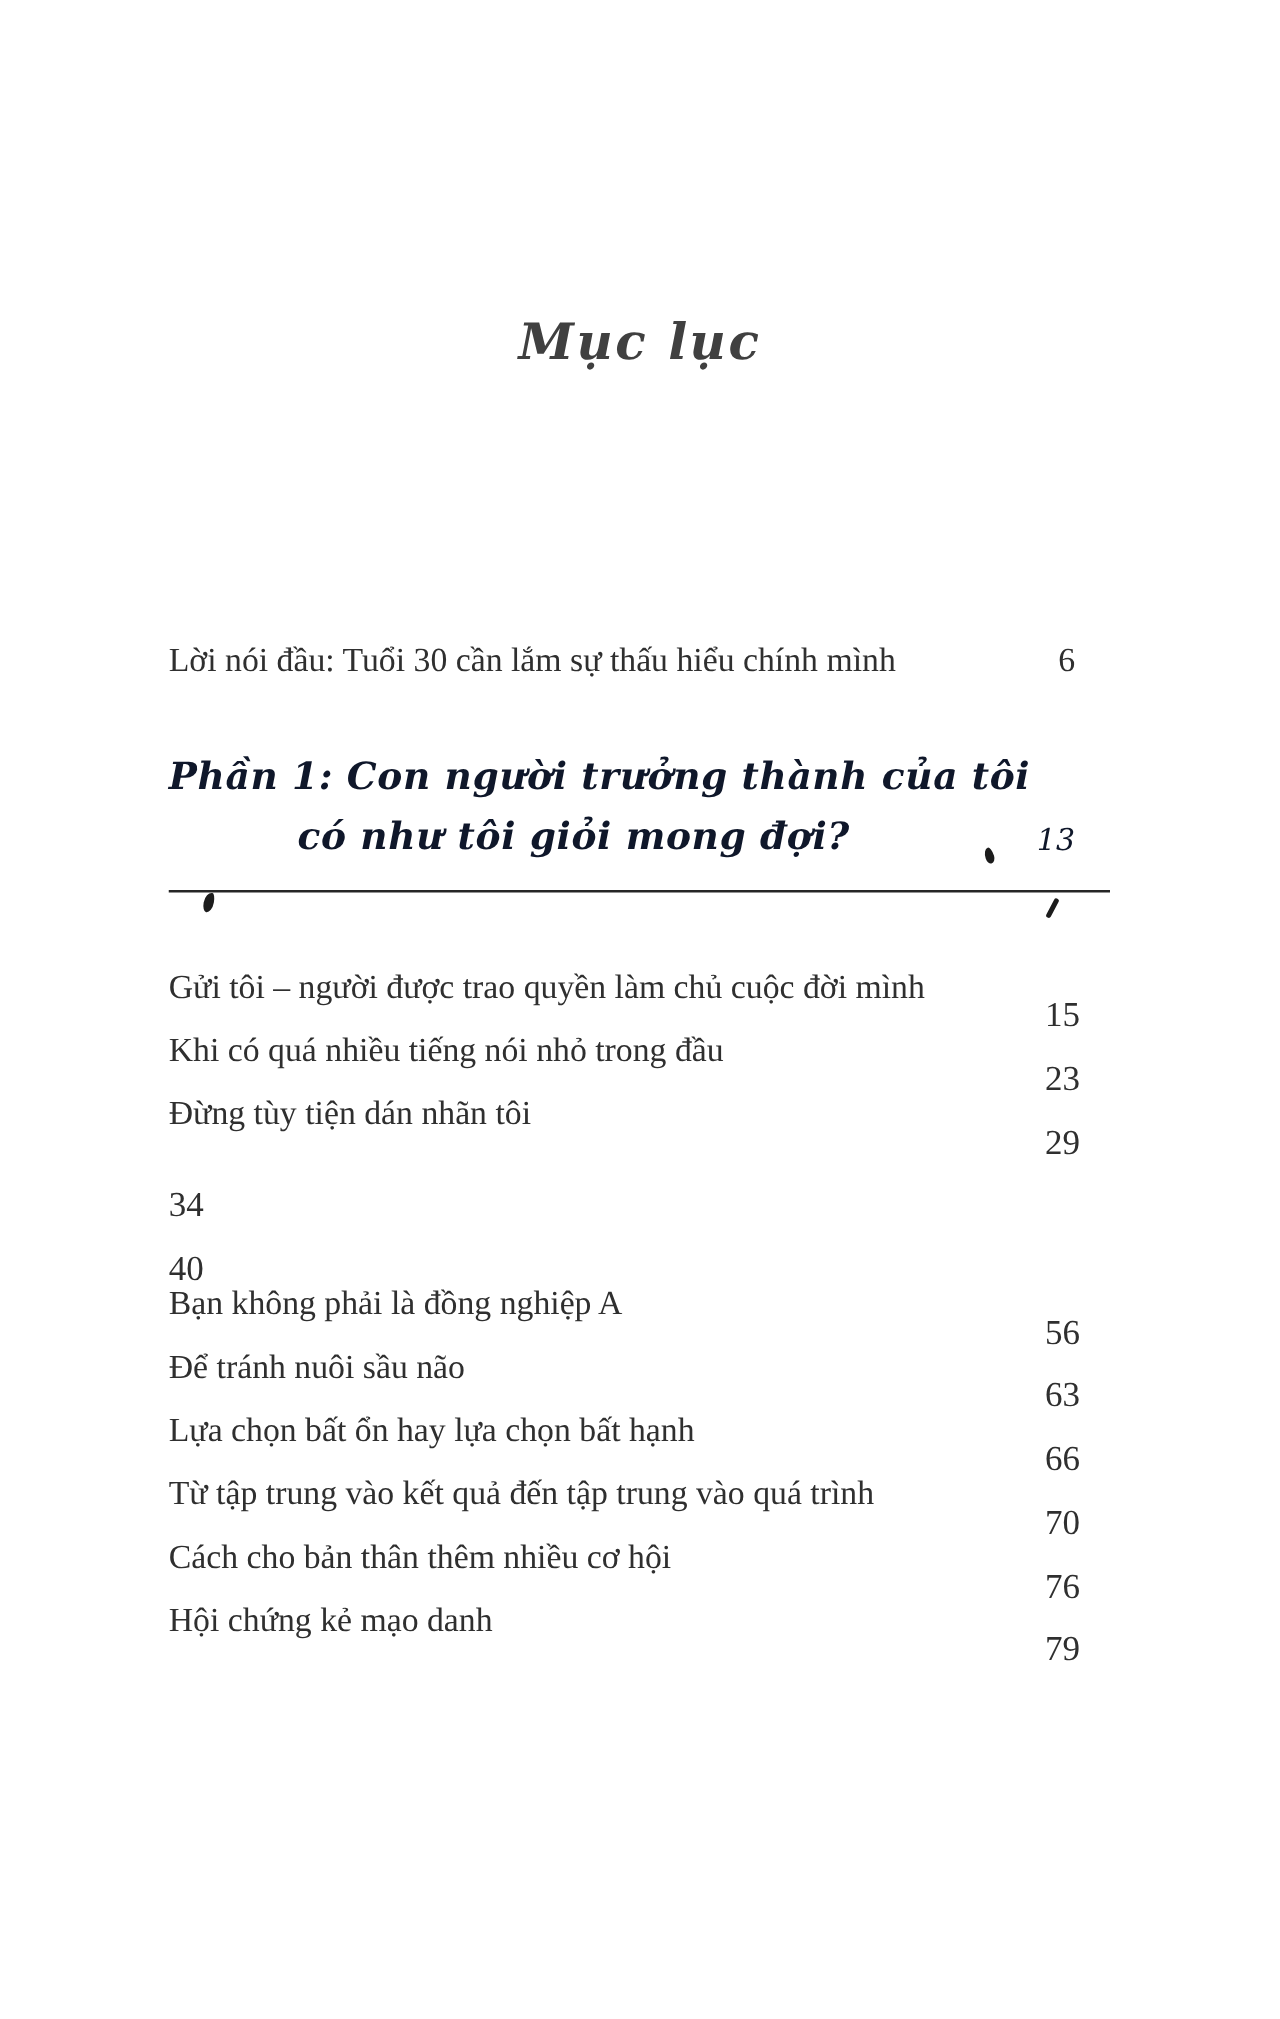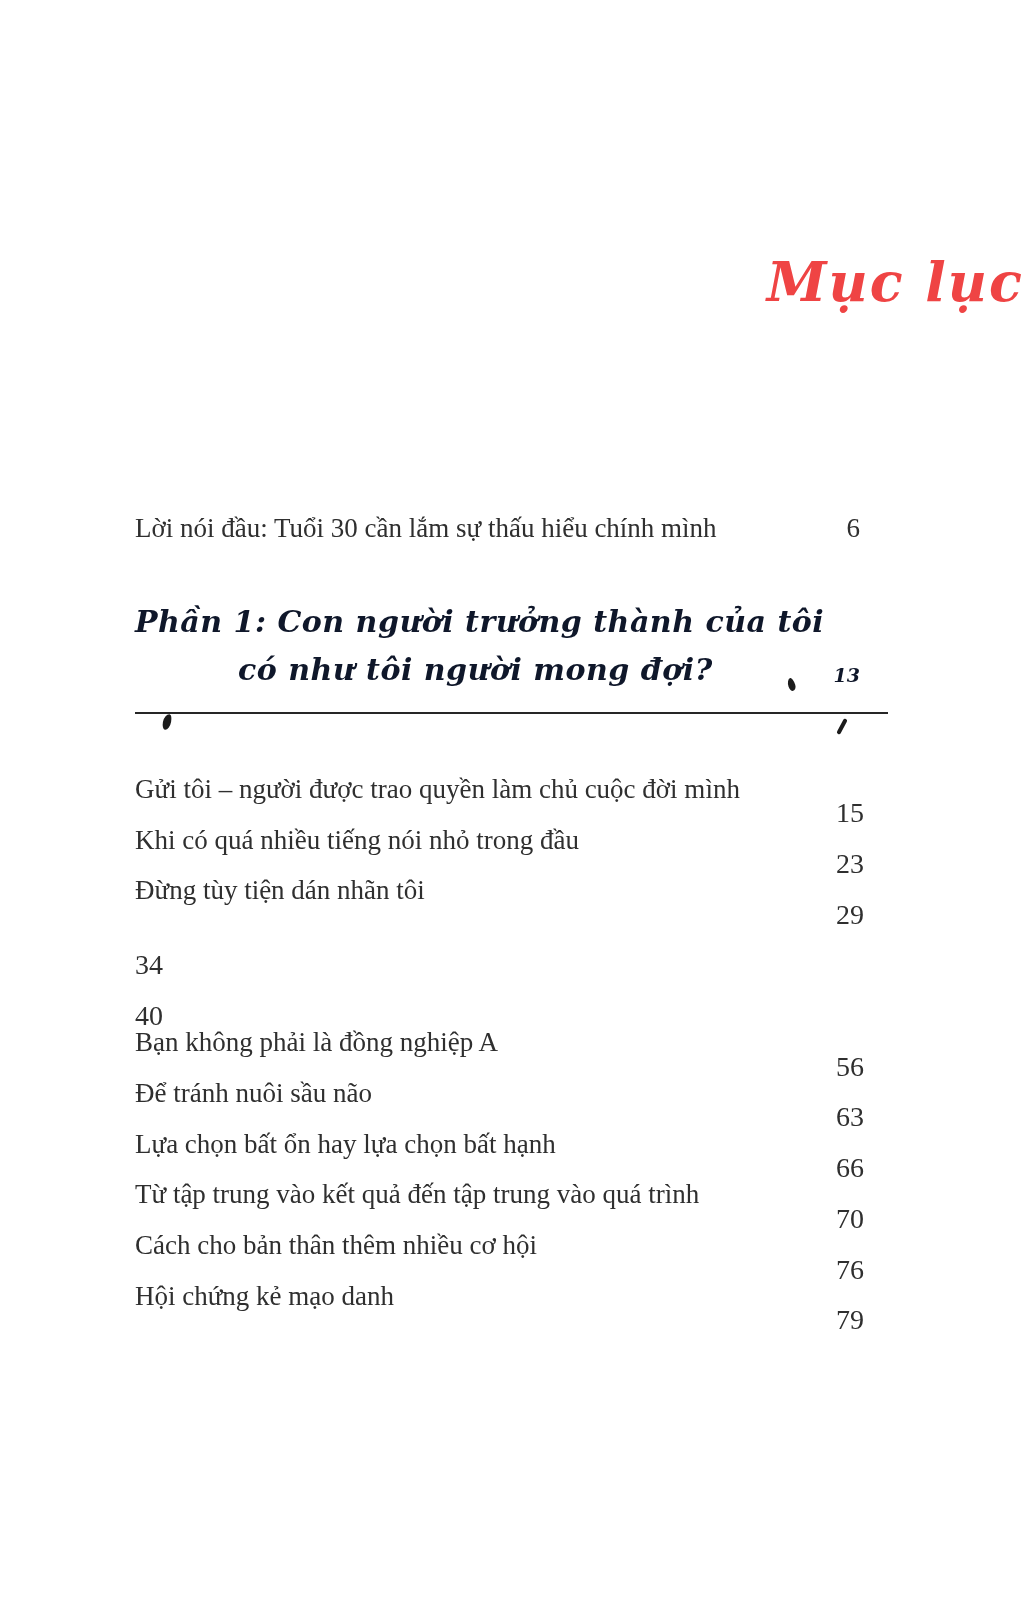--- a/index.html
+++ b/index.html
@@ -11,27 +11,27 @@
   }
   .page {
     position: relative;
     width: 1024px; height: 1615px;
     background: #ffffff;
     overflow: hidden;
   }
   .title {
     position: absolute;
     top: 250px; left: 0; width: 100%;
-    text-align: right;
+    text-align: center;
     font-family: "DejaVu Serif", serif;
     font-style: italic;
     font-weight: 700;
-    font-size: 54px;
+    font-size: 40px;
     letter-spacing: 2px;
-    color: #ef4444;
+    color: #404040;
   }
   .row {
     display: flex;
     justify-content: space-between;
     align-items: baseline;
     gap: 32px;
   }
   .preface {
     position: absolute;
     top: 513px; left: 135px; right: 164px;
@@ -51,23 +51,23 @@
   }
   .part1 .line1, .part1 .line2 {
     font-size: 30px;
     font-weight: 600;
     letter-spacing: 0.5px;
     line-height: 48px;
     white-space: nowrap;
   }
   .part1 .line2 { padding-left: 103px; }
   .part1-page {
-    font-size: 19px;
+    font-size: 24px;
     font-style: italic;
-    font-weight: 700;
+    font-weight: 400;
     padding-bottom: 8px;
   }
   .divider {
     position: absolute;
     top: 712px; left: 135px;
     width: 753px; height: 2px;
     background: #262626;
   }
   .flourish {
     position: absolute;
@@ -110,21 +110,21 @@
   <h1 class="title">Mục lục</h1>
 
   <div class="row preface">
     <span class="label">Lời nói đầu: Tuổi 30 cần lắm sự thấu hiểu chính mình</span>
     <span class="pagenum">6</span>
   </div>
 
   <div class="part1">
     <div class="part1-lines">
       <div class="line1">Phần 1: Con người trưởng thành của tôi</div>
-      <div class="line2">có như tôi người mong đợi?</div>
+      <div class="line2">có như tôi giỏi mong đợi?</div>
     </div>
     <div class="part1-page">13</div>
   </div>
 
   <div class="divider"></div>
 
   <span class="flourish f1"></span>
   <span class="flourish f2"></span>
   <span class="flourish f3"></span>
 

